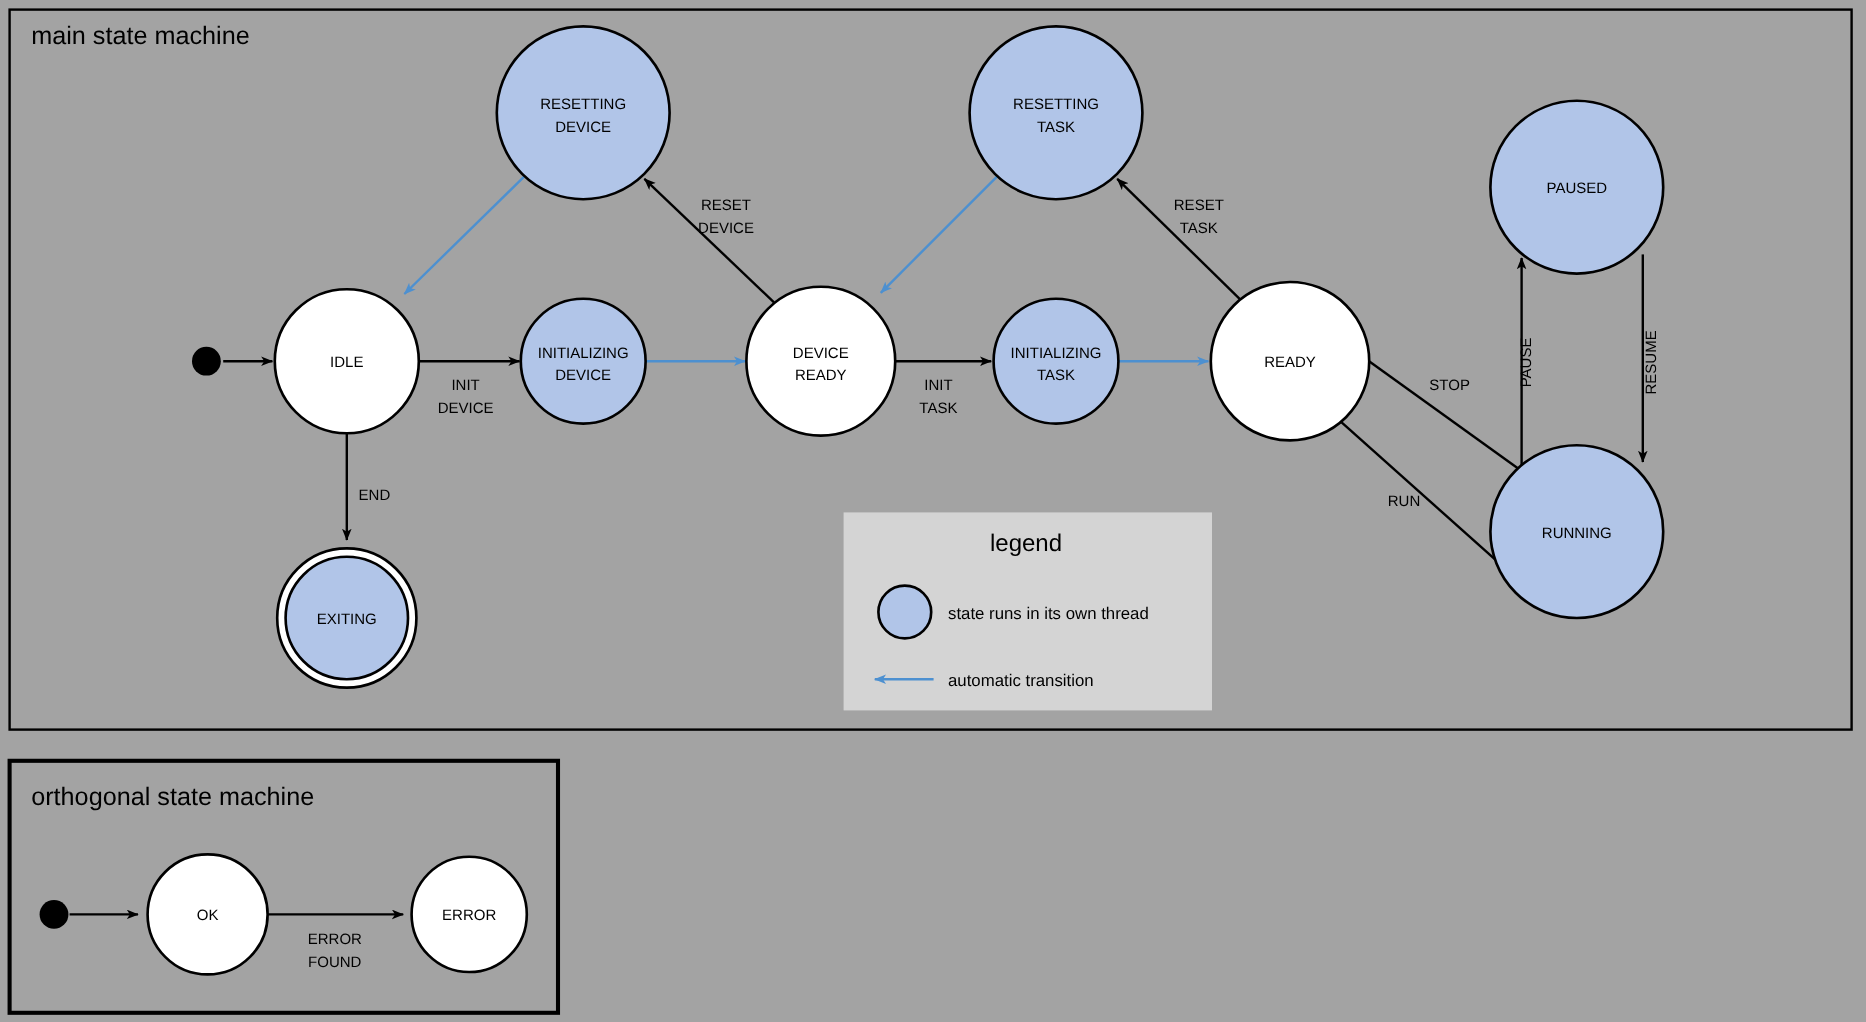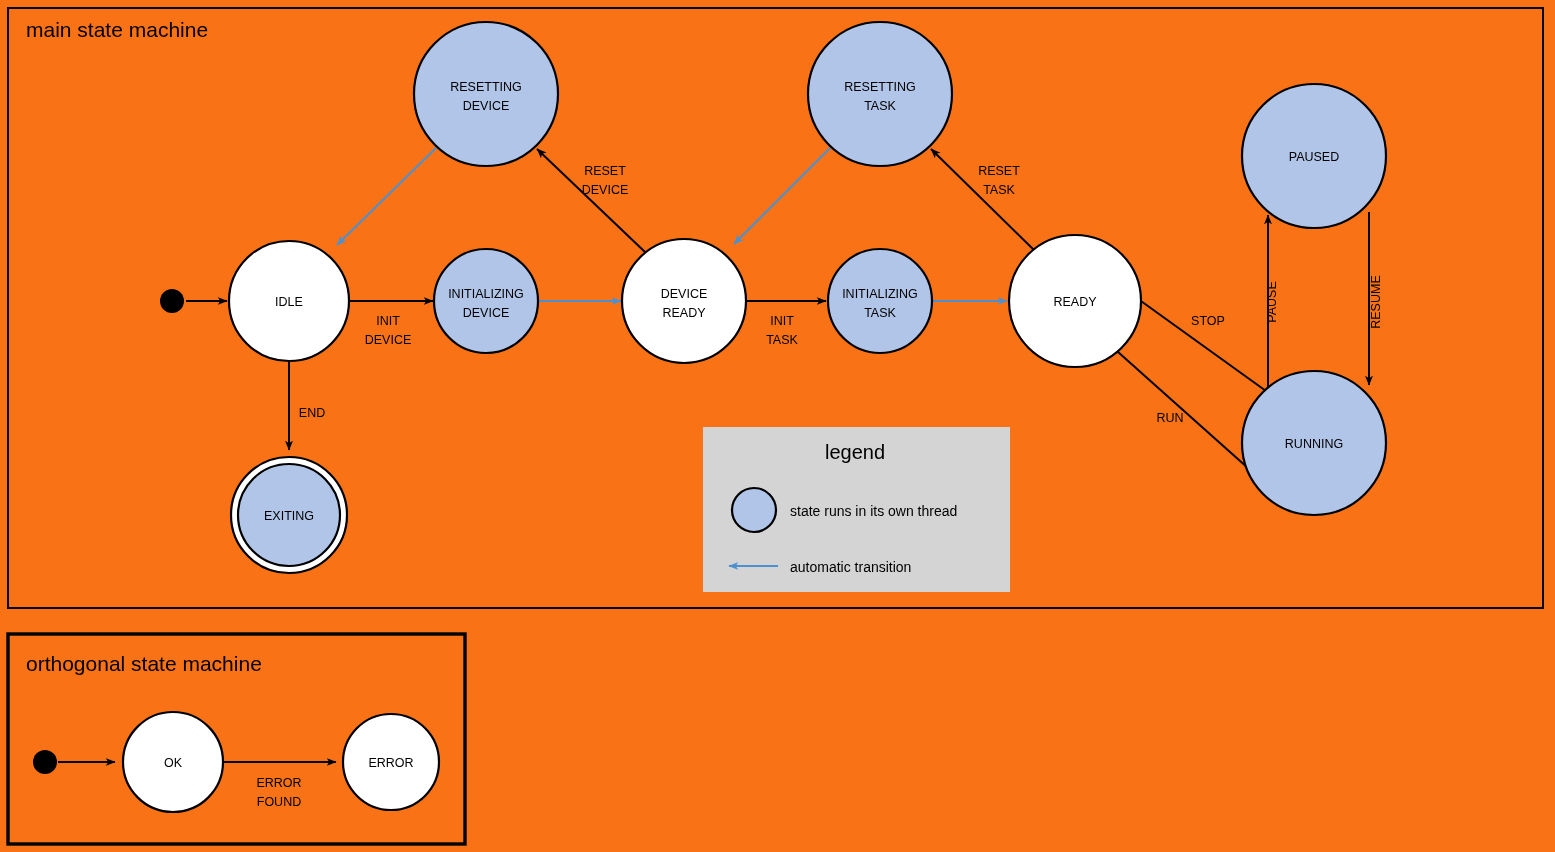--- a/index.html
+++ b/index.html
@@ -7,21 +7,21 @@
     padding: 0;
     background: #ffffff;
   }
   body {
     font-family: "Liberation Sans", sans-serif;
   }
   #canvas {
     position: relative;
     width: 1555px;
     height: 852px;
-    background: #f97316;
+    background: #a3a3a3;
     overflow: hidden;
   }
   svg.diagram {
     position: absolute;
     top: 0;
     left: 0;
     width: 1555px;
     height: 852px;
   }
   text {

